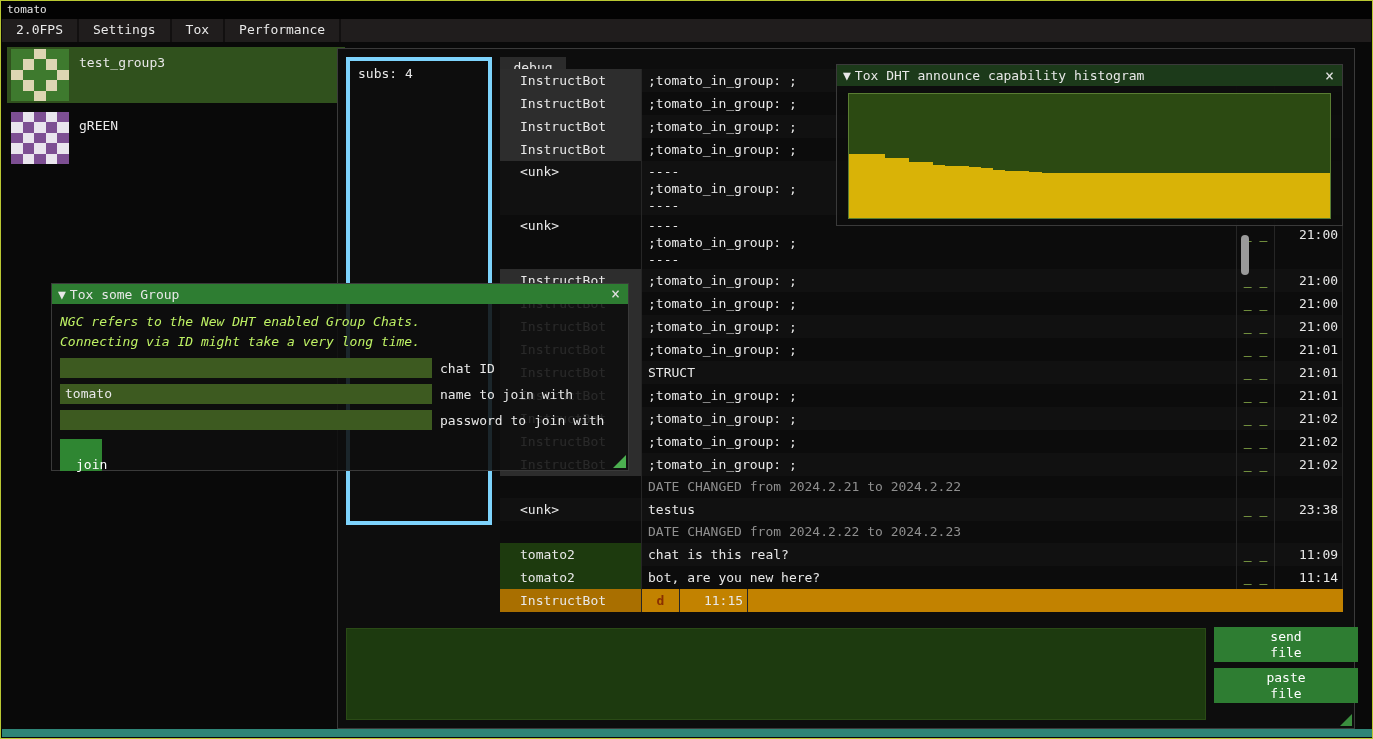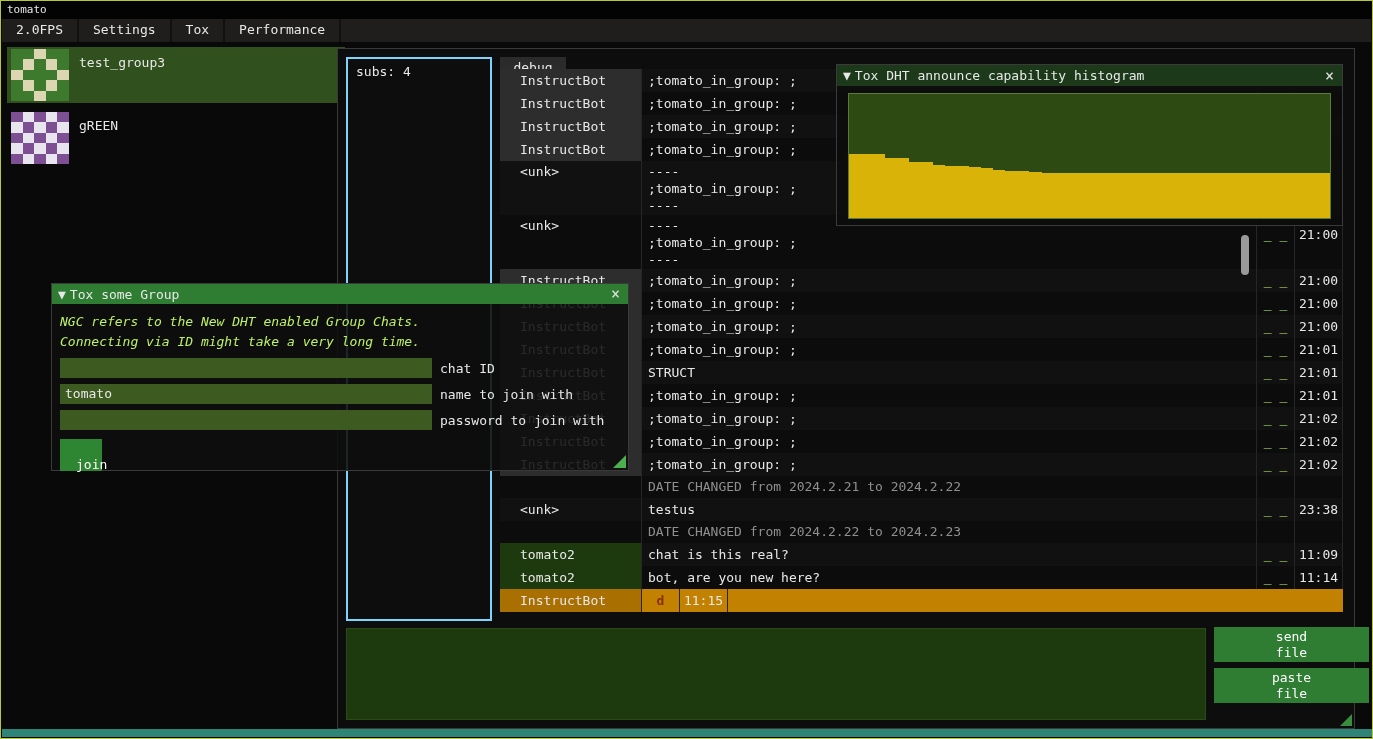--- a/index.html
+++ b/index.html
@@ -12,21 +12,21 @@
 
   
   .group-list { position:absolute; left:6px; top:46px; width:338px; }
   .group-item { display:flex; width:338px; height:56px; margin-bottom:7px; padding:2px; }
   .group-item.selected { background:#30511d; }
   .avatar { width:58px; height:52px; display:grid; grid-template-columns:repeat(5,1fr); grid-template-rows:repeat(5,1fr); margin:0 10px 0 2px; flex:0 0 auto; }
   .group-label { margin-top:6px; }
 
   
   .main { position:absolute; left:336px; top:47px; width:1018px; height:681px; background:#0d0d0d; border:1px solid #3a3a3a; }
-  .subs { position:absolute; left:8px; top:8px; width:146px; height:564px; border:2px solid #7dd3fc; background:#0d0d0d; padding:5px 0 0 8px; }
+  .subs { position:absolute; left:8px; top:8px; width:146px; height:468px; border:4px solid #7dd3fc; background:#0d0d0d; padding:5px 0 0 8px; }
   .subs-header { margin-bottom:10px; }
   .member { height:20px; line-height:20px; white-space:nowrap; }
 
   .tabbar { position:absolute; left:162px; top:8px; width:843px; height:22px; border-bottom:1px solid #333; }
   .tab { width:66px; height:22px; background:#2b2b2b; text-align:center; line-height:22px; }
 
   .chat-rows { position:absolute; left:162px; top:20px; width:843px; }
   .msg-row { display:flex; width:843px; }
   .msg-row:nth-child(odd)  { background:#111111; }
   .msg-row:nth-child(even) { background:#0c0c0c; }
@@ -34,28 +34,28 @@
   .h23 { height:23px; line-height:23px; }
   .multi { height:54px; line-height:17px; }
   .multi .cell-name { padding-top:2px; }
   .multi .cell-msg { padding-top:2px; }
   .multi .cell-status, .multi .cell-time { padding-top:11px; line-height:17px; }
   .date-row { height:22px; line-height:22px; }
   .date-row .cell-msg { color:#8f8f8f; }
   .cell-name { width:142px; padding-left:20px; border-right:1px solid #262626; overflow:hidden; white-space:nowrap; }
   .cell-msg { flex:1; padding-left:6px; border-right:1px solid #262626; white-space:pre-line; overflow:hidden; }
   .cell-status { width:38px; text-align:center; color:#bef264; border-right:1px solid #262626; }
-  .cell-time { width:48px; text-align:center; border-right:1px solid #262626; }
+  .cell-time { width:48px; text-align:center; border-right:1px solid #262626;margin-left:20px; }
   .highlight .cell-name { background:#a96f00; }
   .highlight .cell-status { color:#8a2f00; font-weight:bold; }
 
   .scroll-thumb { position:absolute; left:903px; top:186px; width:8px; height:40px; background:#9a9a9a; border-radius:4px; }
 
   .composer-input { position:absolute; left:8px; top:579px; width:860px; height:92px; background:#1d3a0f; border:1px solid #2a4a16; }
-  .file-btn { position:absolute; left:876px; width:155px; height:35px; background:#2e7d32; color:#fff; display:flex; align-items:center; justify-content:center; white-space:pre; text-align:center; line-height:16px; border:none; font-family:inherit; font-size:13px; cursor:default; }
+  .file-btn { position:absolute; left:876px; width:144px; height:35px; background:#2e7d32; color:#fff; display:flex; align-items:center; justify-content:center; white-space:pre; text-align:center; line-height:16px; border:none; font-family:inherit; font-size:13px; cursor:default; }
   .send-btn { top:578px; }
   .paste-btn { top:619px; }
   .main-grip { position:absolute; right:2px; bottom:2px; width:0; height:0; border-style:solid; border-width:0 0 12px 12px; border-color:transparent transparent #3a8d3e transparent; }
 
   
   .win-title { height:21px; display:flex; align-items:center; padding:0 6px; font-size:13px; }
   .win-title .t { flex:1; margin-left:4px; }
   .close-btn { color:#e0e0e0; font-size:15px; padding:0 2px; cursor:default; }
 
   .hist-win { position:absolute; left:835px; top:63px; width:507px; height:162px; background:rgba(13,13,13,0.93); border:1px solid #3a3a3a; }

